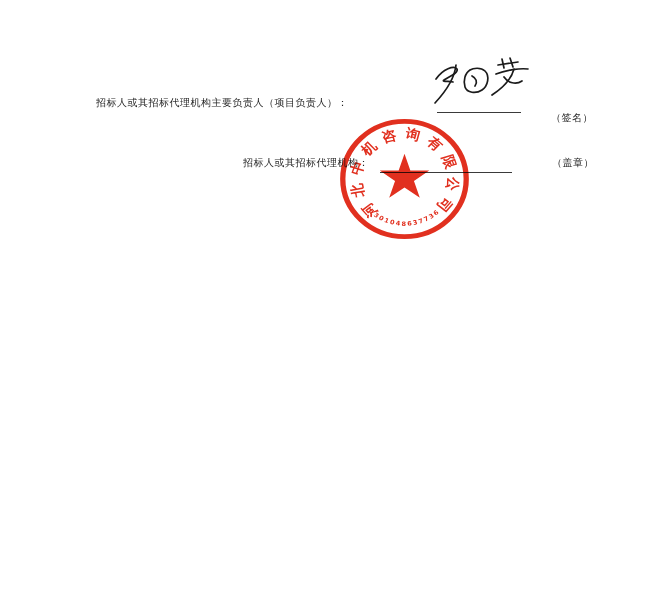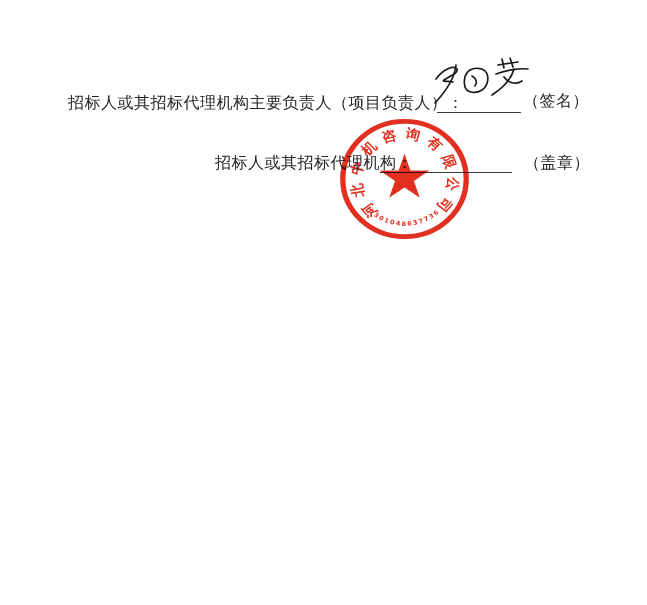--- a/index.html
+++ b/index.html
@@ -11,28 +11,29 @@
     position: relative;
     width: 647px;
     height: 605px;
     background: #ffffff;
     overflow: hidden;
     font-family: "Liberation Serif", "DejaVu Serif", serif;
     color: #262626;
   }
   .doc-text {
     position: absolute;
-    font-size: 16px;
+    font-size: 10px;
     line-height: 17px;
     letter-spacing: 0.5px;
     white-space: nowrap;
     color: #262626;
+    margin-left: 28px;
   }
   .label1 { left: 68px;  top: 94px;  }
-  .suffix1 { left: 523px; top: 92px;  }
+  .suffix1 { left: 523px; top: 109px;  }
   .label2 { left: 215px; top: 154px; font-family: Liberation Serif, serif; }
   .suffix2 { left: 524px; top: 154px; }
   .underline {
     position: absolute;
     height: 0;
     border-bottom: 1px solid #3a3a3a;
   }
   .underline1 { left: 437px; top: 112px; width: 84px;  }
   .underline2 { left: 380px; top: 172px; width: 132px; }
   .signature-svg {

